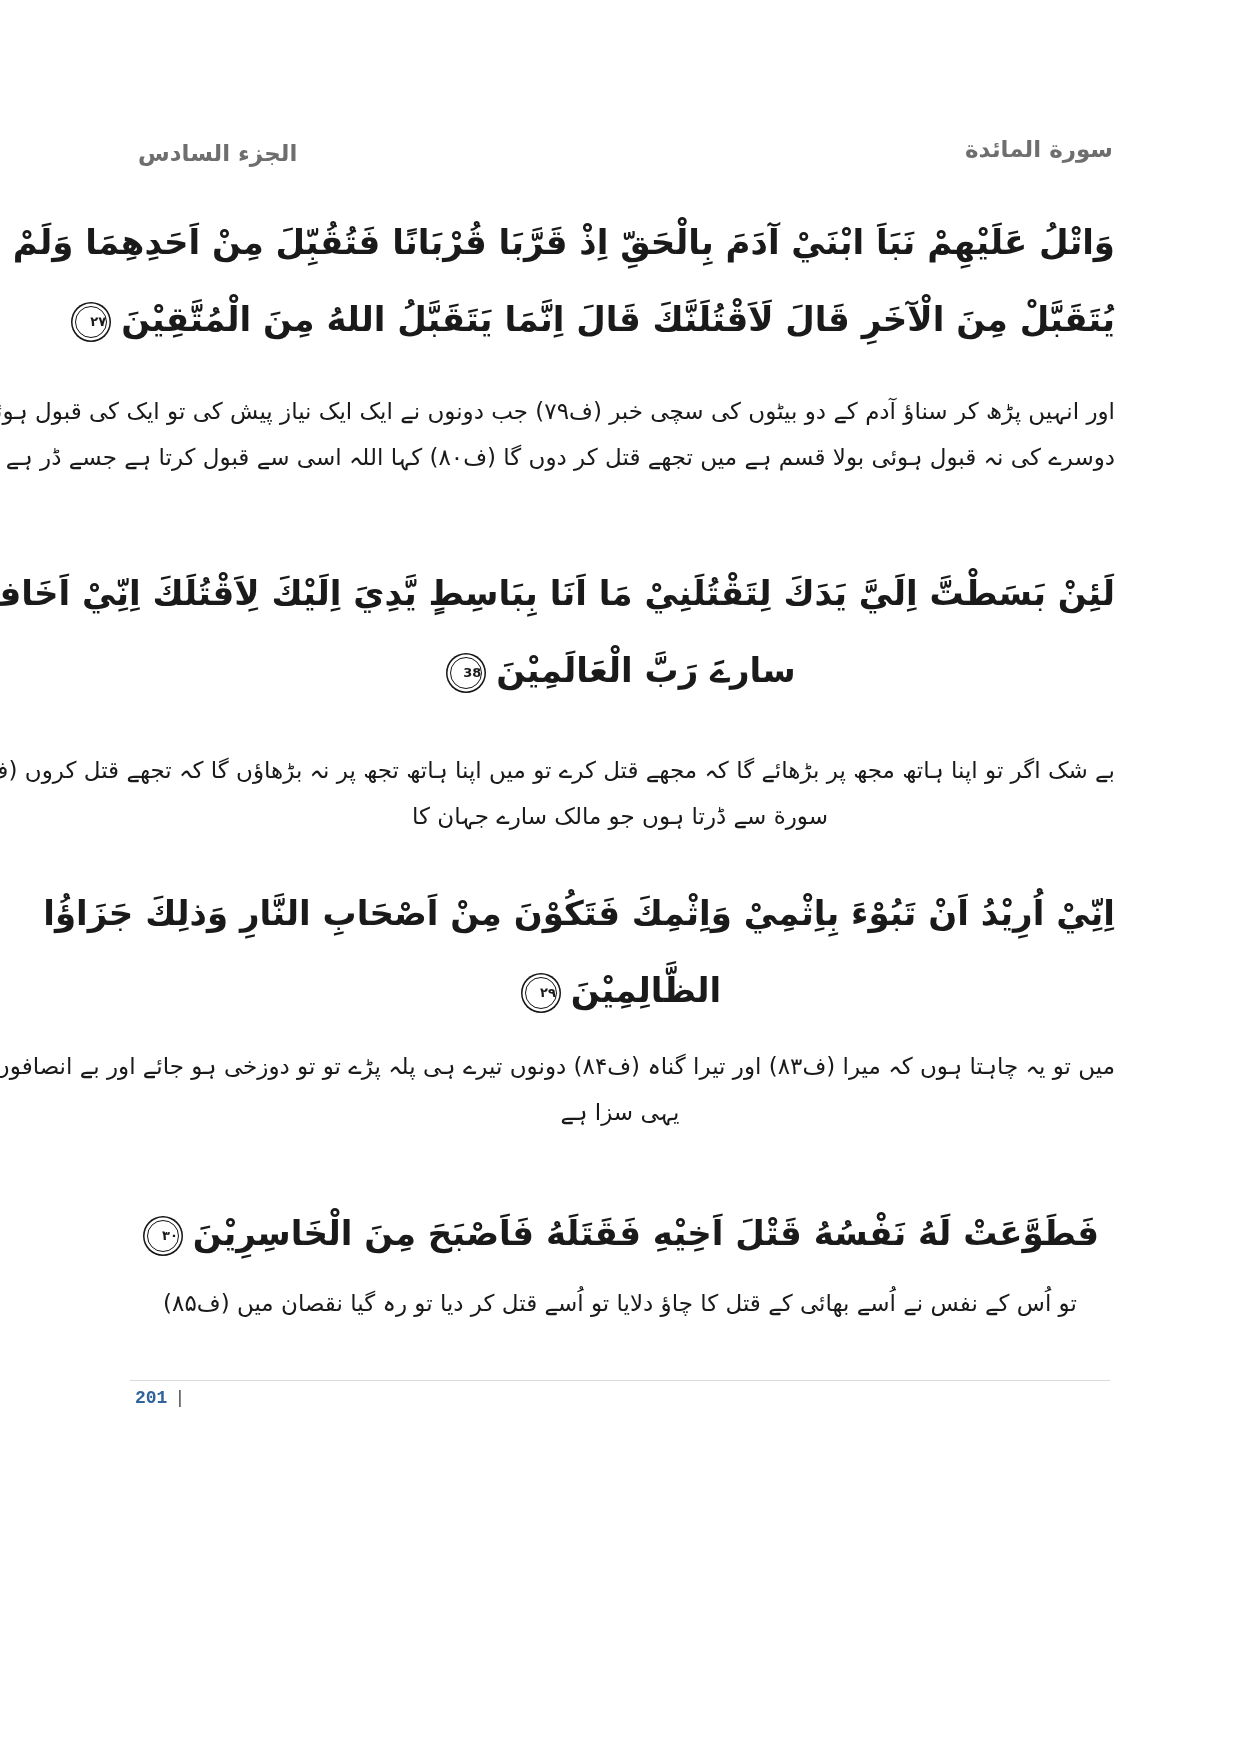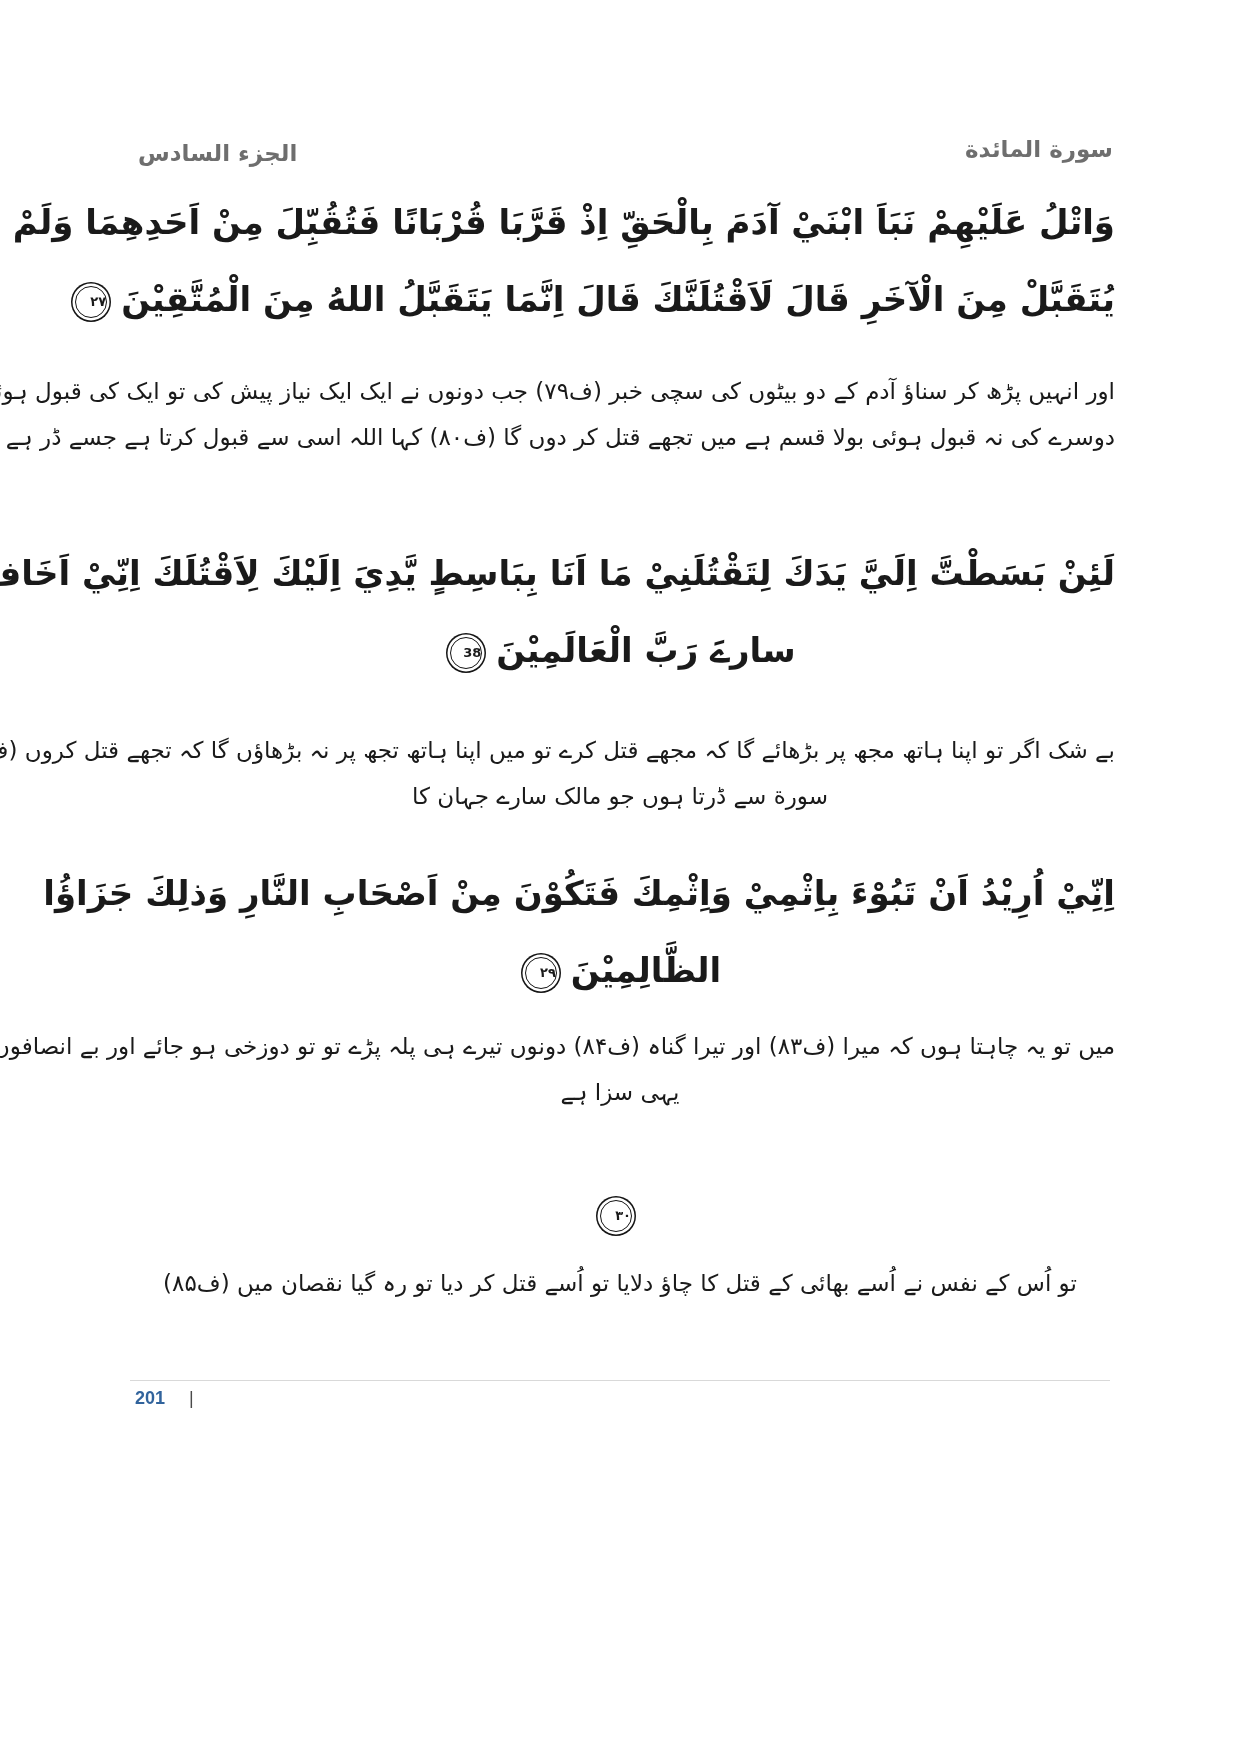--- a/index.html
+++ b/index.html
@@ -21,21 +21,21 @@
     direction:rtl;
     font-size:23px;font-weight:bold;color:#4a4a4a;
     opacity:.8;letter-spacing:-1px;
     filter:blur(.2px);
     font-family:"DejaVu Sans",sans-serif;
   }
   .callig.left{margin-top:14px;}
   .callig.right{margin-top:10px;}
   
   .content{
-    position:absolute;top:184px;left:125px;right:124px;
+    position:absolute;top:204px;left:125px;right:124px;
   }
   .arabic-line{
     direction:rtl;text-align:center;
     font-size:34px;font-weight:bold;line-height:77px;
     white-space:nowrap;
   }
   .urdu-line{
     direction:rtl;text-align:center;
     font-size:23px;font-weight:normal;line-height:46px;
     white-space:nowrap;
@@ -59,22 +59,22 @@
   
   .footer{
     position:absolute;left:130px;right:129px;top:1380px;
   }
   .footer-rule{
     border-top:1px solid #d9d9d9;height:0;width:100%;
   }
   .pagenum-row{
     margin-top:7px;margin-left:5px;
     font-size:18px;font-weight:bold;
-    display:flex;align-items:baseline;gap:24px;
-    font-family:Liberation Sans, sans-serif;
+    display:flex;align-items:baseline;gap:7px;
+    font-family:Liberation Mono, monospace;
   }
   .pagenum{color:#31639c;}
   .pagenum-bar{color:#4a4a4a;font-weight:normal;}
 </style>
 </head>
 <body>
 
 <div class="page">
 
   <div class="header">
@@ -124,21 +124,21 @@
           </span>
       </div>
     </div>
     <div class="u29">
       <div class="urdu-line">میں تو یہ چاہتا ہوں کہ میرا (ف۸۳) اور تیرا گناہ (ف۸۴) دونوں تیرے ہی پلہ پڑے تو تو دوزخی ہو جائے اور بے انصافوں کی</div>
       <div class="urdu-line">یہی سزا ہے</div>
     </div>
 
     <div class="v30">
       <div class="arabic-line">
-        <span class="ayah-marker">
+        <span>فَطَوَّعَتْ لَهُ نَفْسُهُ قَتْلَ اَخِيْهِ فَقَتَلَهُ فَاَصْبَحَ مِنَ الْخَاسِرِيْنَ</span><span class="ayah-marker">
             <span>٣٠</span>
           </span>
       </div>
     </div>
     <div class="u30">
       <div class="urdu-line">تو اُس کے نفس نے اُسے بھائی کے قتل کا چاؤ دلایا تو اُسے قتل کر دیا تو رہ گیا نقصان میں (ف۸۵)</div>
     </div>
 
   </div>
 

